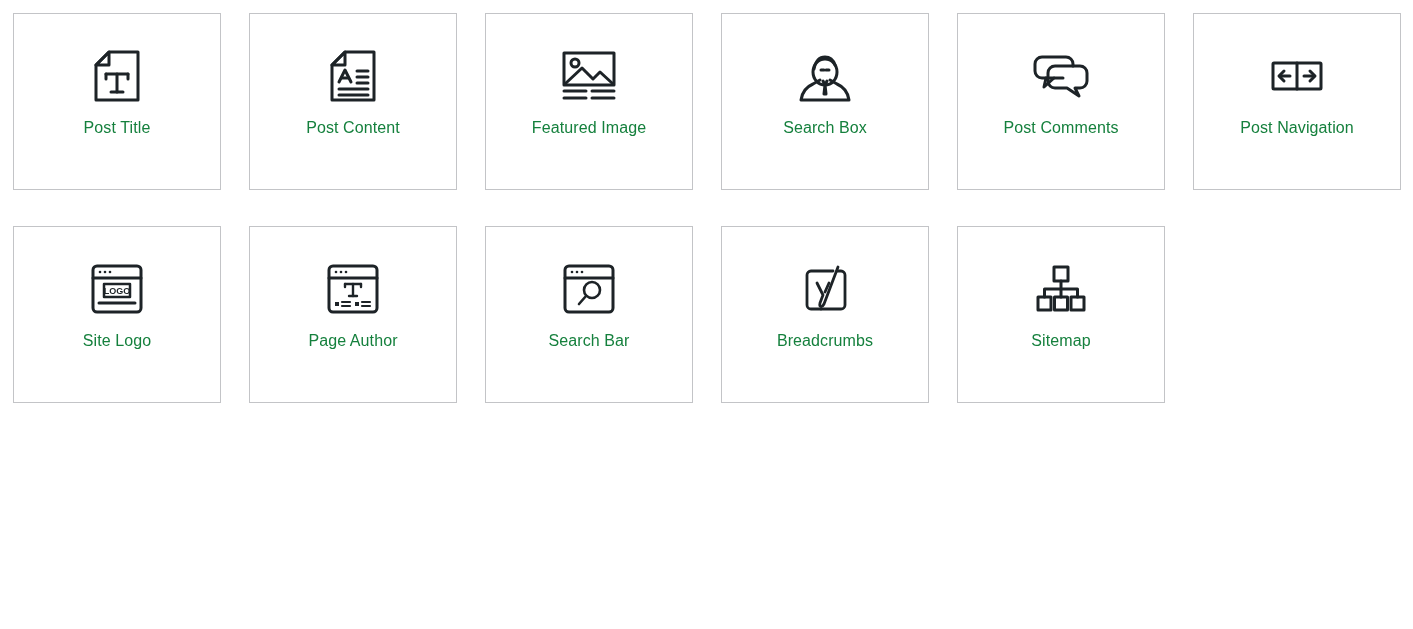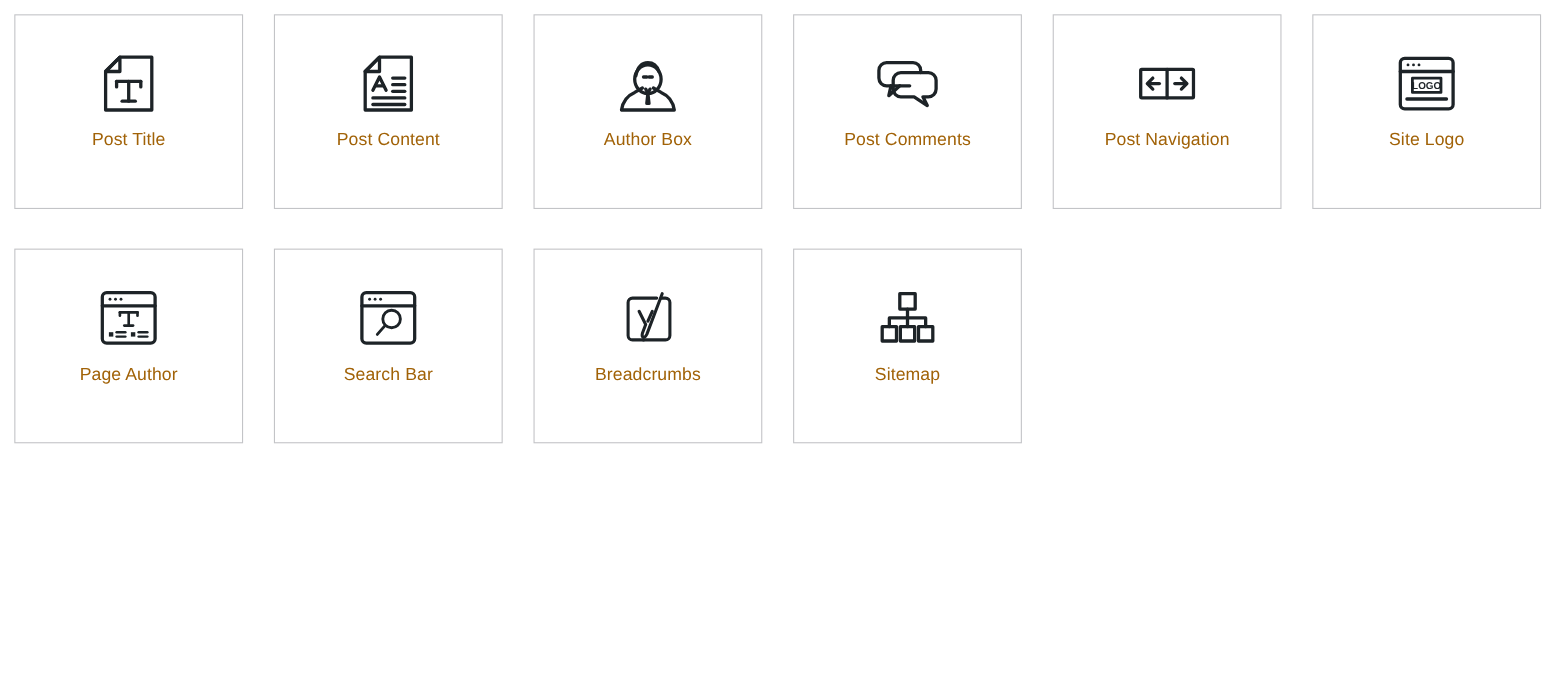--- a/index.html
+++ b/index.html
@@ -46,21 +46,21 @@
     color: #b91c1c;
   }
   .widget-icon svg {
     display: block;
   }
 
   .widget-label {
     margin-top: 14px;
     font-size: 16px;
     line-height: 1.3;
-    color: #a16207;
+    color: #15803d;
     text-align: center;
     letter-spacing: 0.1px;
     white-space: nowrap;
   }
 </style>
 </head>
 <body>
 
 <div id="widget-grid">
 
@@ -90,34 +90,48 @@
         <path d="M27 21 H38"></path>
         <path d="M27 27 H38"></path>
         <path d="M27 33 H38"></path>
         <path d="M9 39 H38"></path>
         <path d="M9 45 H38"></path>
       </svg>
     </span>
     <span class="widget-label">Post Content</span>
   </div>
 
+  <div class="widget-card">
+    <span class="widget-icon">
+      <svg width="54" height="50" viewBox="0 0 54 50" fill="none" stroke="#1d2327" stroke-width="3" stroke-linejoin="round" stroke-linecap="round">
+        <rect x="2" y="2" width="50" height="32"></rect>
+        <circle cx="13" cy="12" r="4"></circle>
+        <path d="M4 32 L20 17 L31 28 L38 21 L50 32"></path>
+        <path d="M2 40 H24"></path>
+        <path d="M30 40 H52"></path>
+        <path d="M2 47 H24"></path>
+        <path d="M30 47 H52"></path>
+      </svg>
+    </span>
+    <span class="widget-label">Featured Image</span>
+  </div>
 
   <div class="widget-card">
     <span class="widget-icon">
       <svg width="54" height="52" viewBox="0 0 54 52" fill="none" stroke="#1d2327" stroke-width="3" stroke-linejoin="round" stroke-linecap="round">
         <path d="M15 22 A12 13 0 0 1 39 22 A12 13 0 0 1 15 22 Z"></path>
         <path d="M16 19 C18 9 22 7 27 7 C31 7 35 9 37 15"></path>
         <path d="M23 20 H26"></path>
         <path d="M28 20 H31"></path>
         <path d="M22 30 L15 34 C8 37 4 43 3 50 H51 C50 43 46 37 39 34 L32 30"></path>
         <path d="M25 31 L27 35 L29 31"></path>
         <path d="M27 35 L26 44 H28 L27 35"></path>
       </svg>
     </span>
-    <span class="widget-label">Author Box</span>
+    <span class="widget-label">Search Box</span>
   </div>
 
   <div class="widget-card">
     <span class="widget-icon">
       <svg width="56" height="44" viewBox="0 0 56 44" fill="none" stroke="#1d2327" stroke-width="3" stroke-linejoin="round" stroke-linecap="round">
         <path d="M30 24 H9 A7 7 0 0 1 2 17 V10 A7 7 0 0 1 9 3 H33 A7 7 0 0 1 40 10 V12"></path>
         <path d="M13 24 L11 33 L21 24"></path>
         <path d="M22 12 H47 A7 7 0 0 1 54 19 V27 A7 7 0 0 1 47 34 H42 L46 42 L34 34 H22 A7 7 0 0 1 15 27 V19 A7 7 0 0 1 22 12 Z"></path>
       </svg>
     </span>

